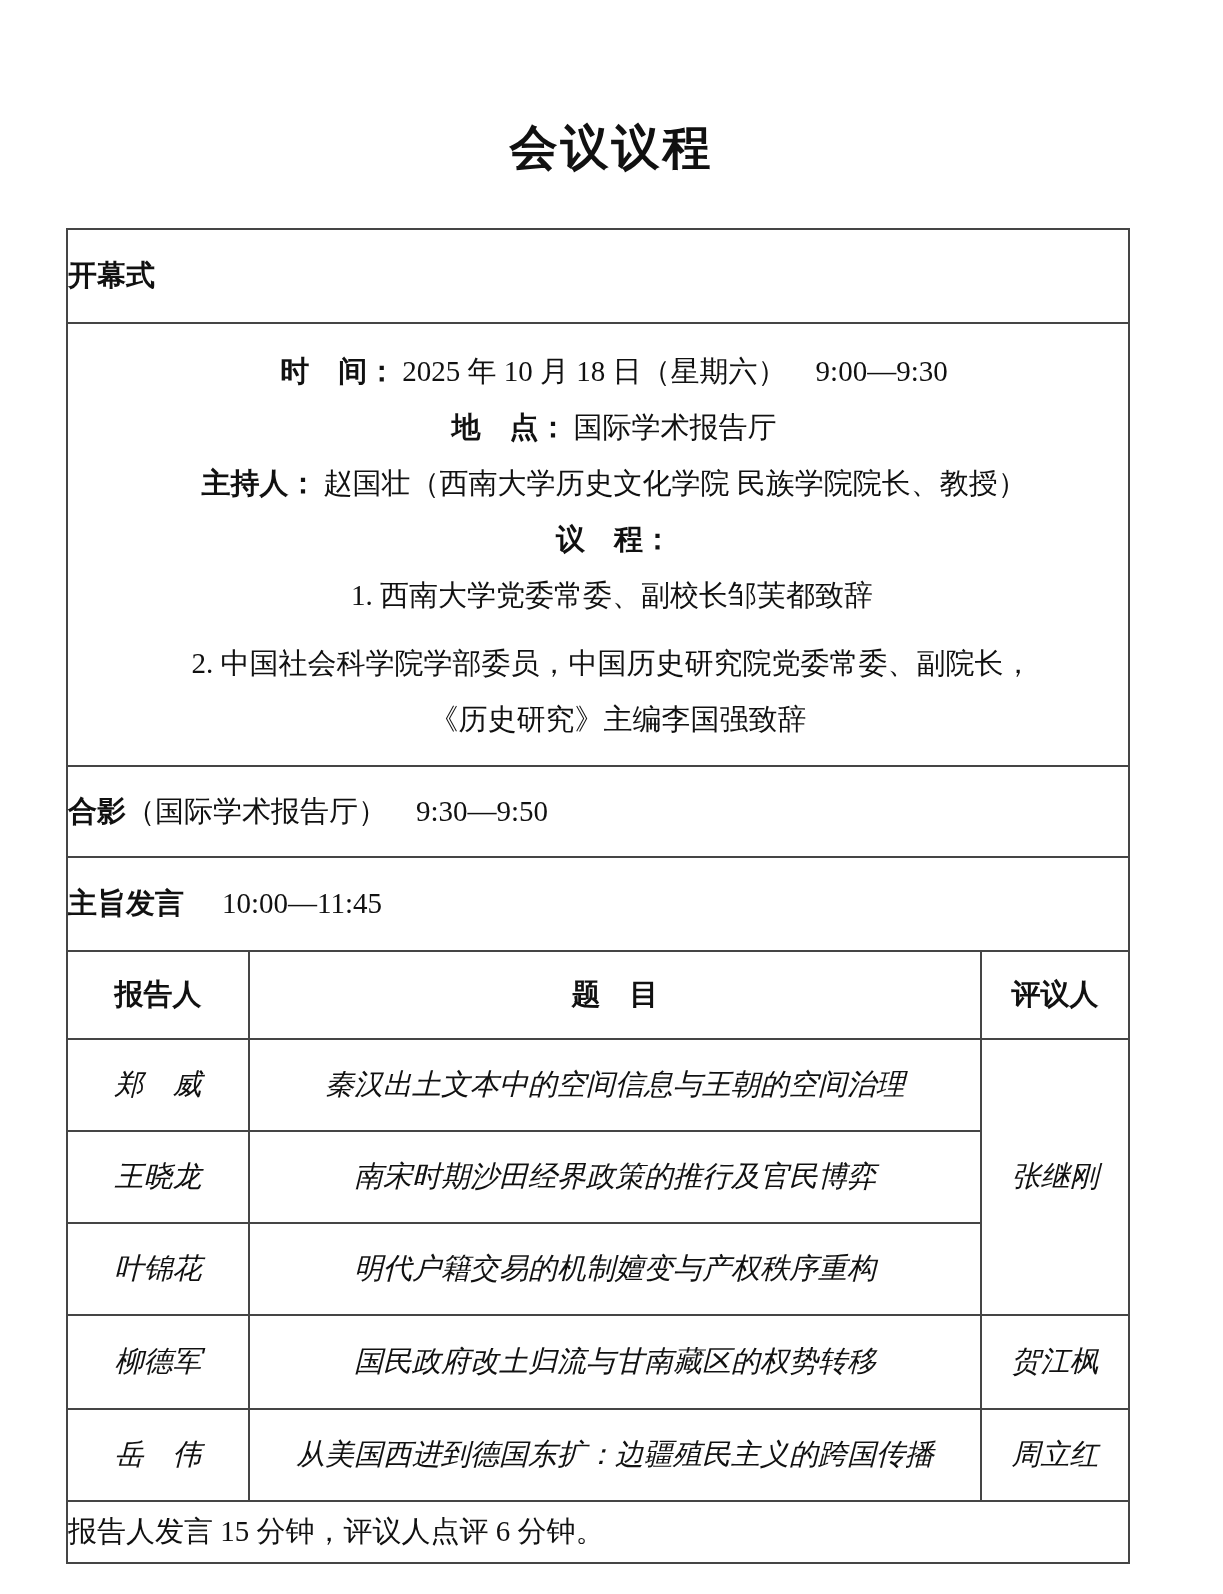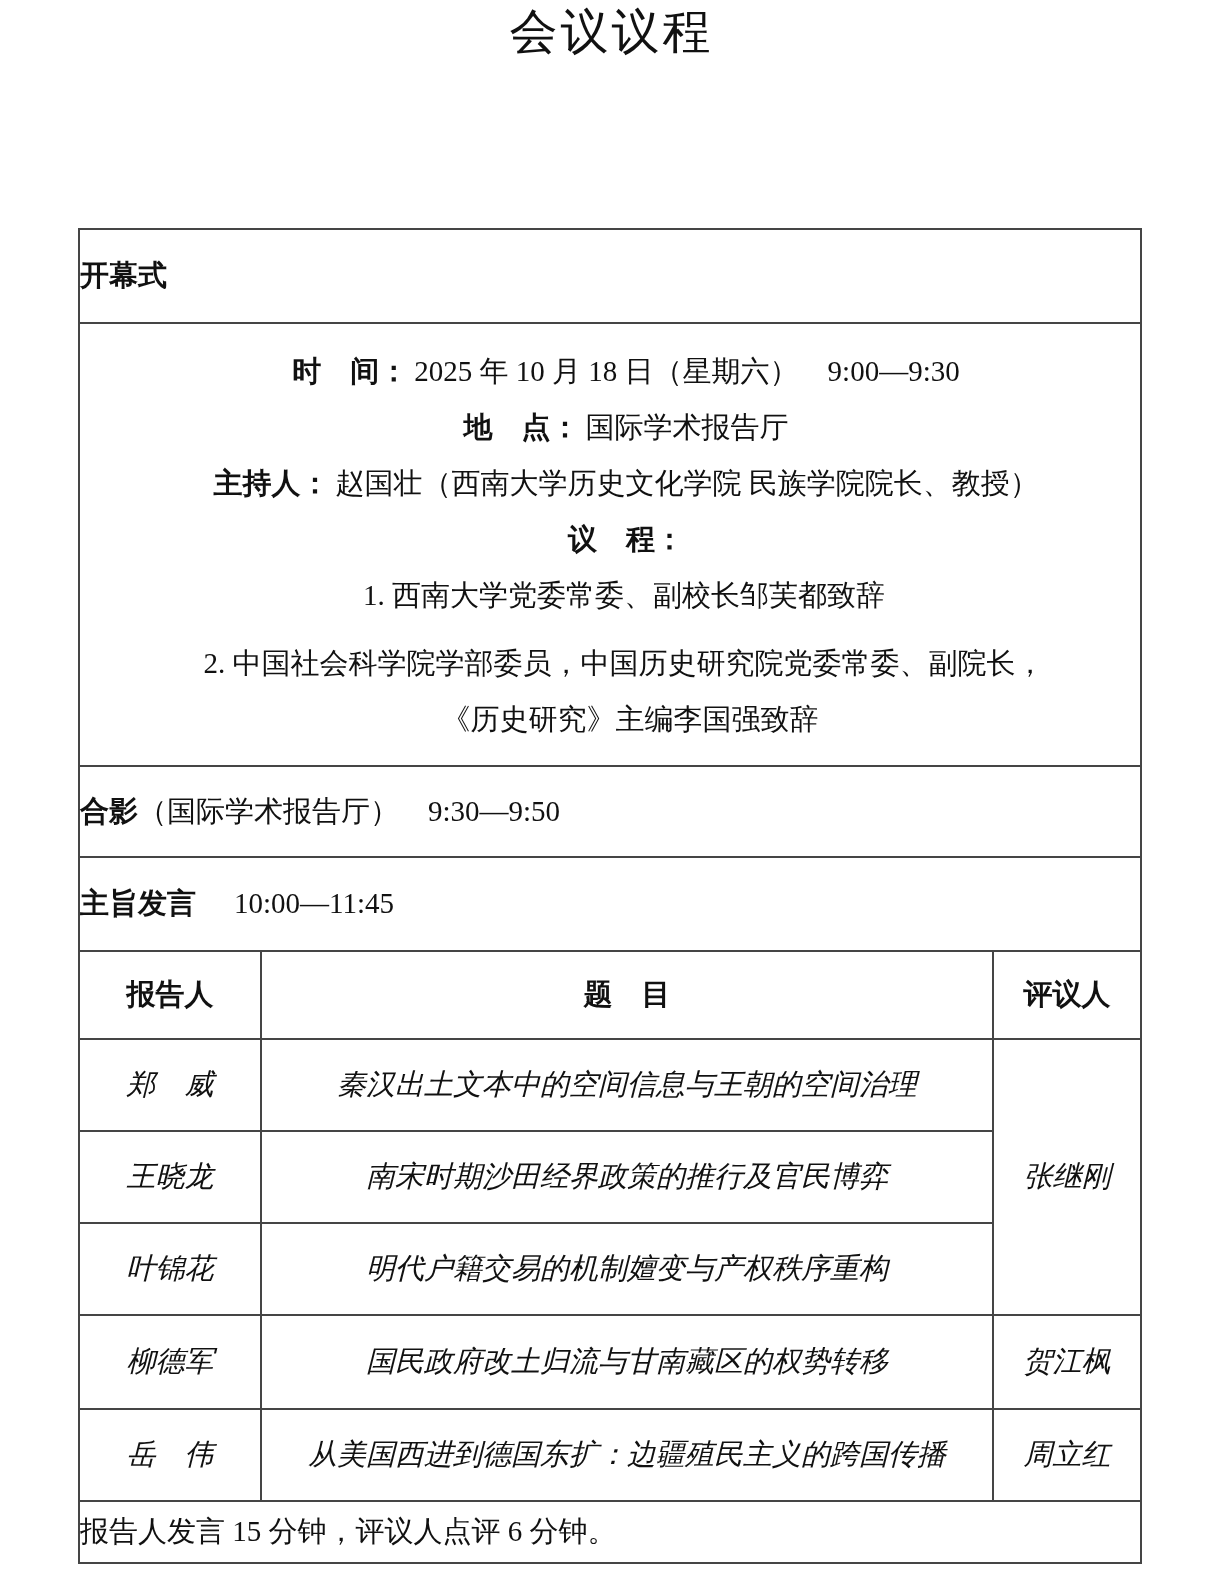--- a/index.html
+++ b/index.html
@@ -10,29 +10,30 @@
   body {
     width: 1223px;
     height: 1594px;
     position: relative;
     font-family: "Liberation Serif", "DejaVu Serif", serif;
     color: #111111;
     overflow: hidden;
   }
   .doc-title {
     margin: 0;
+    padding-top: 116px;
     text-align: center;
     font-size: 48px;
-    font-weight: normal;
+    font-weight: bold;
     letter-spacing: 3px;
     font-family: "Liberation Serif", "DejaVu Serif", serif;
   }
   table.agenda {
     position: absolute;
-    left: 78px;
+    left: 66px;
     top: 228px;
     width: 1062px;
     border-collapse: collapse;
     table-layout: fixed;
   }
   table.agenda td {
     border: 2px solid #454545;
     font-size: 29px;
     vertical-align: middle;
     padding: 0;

